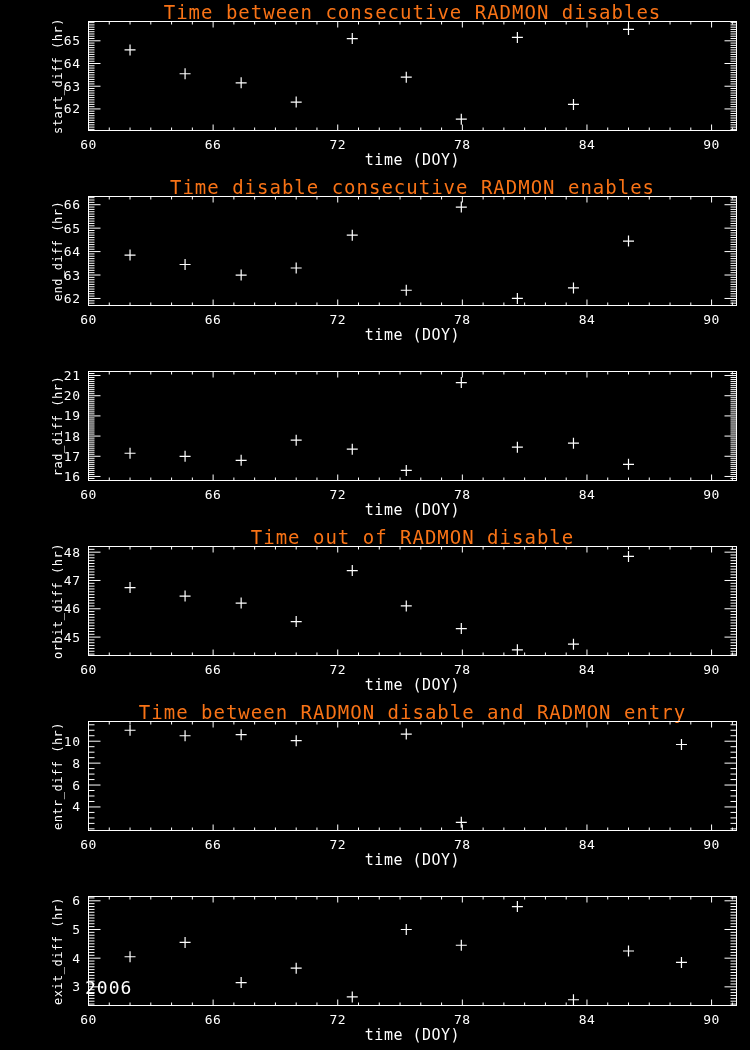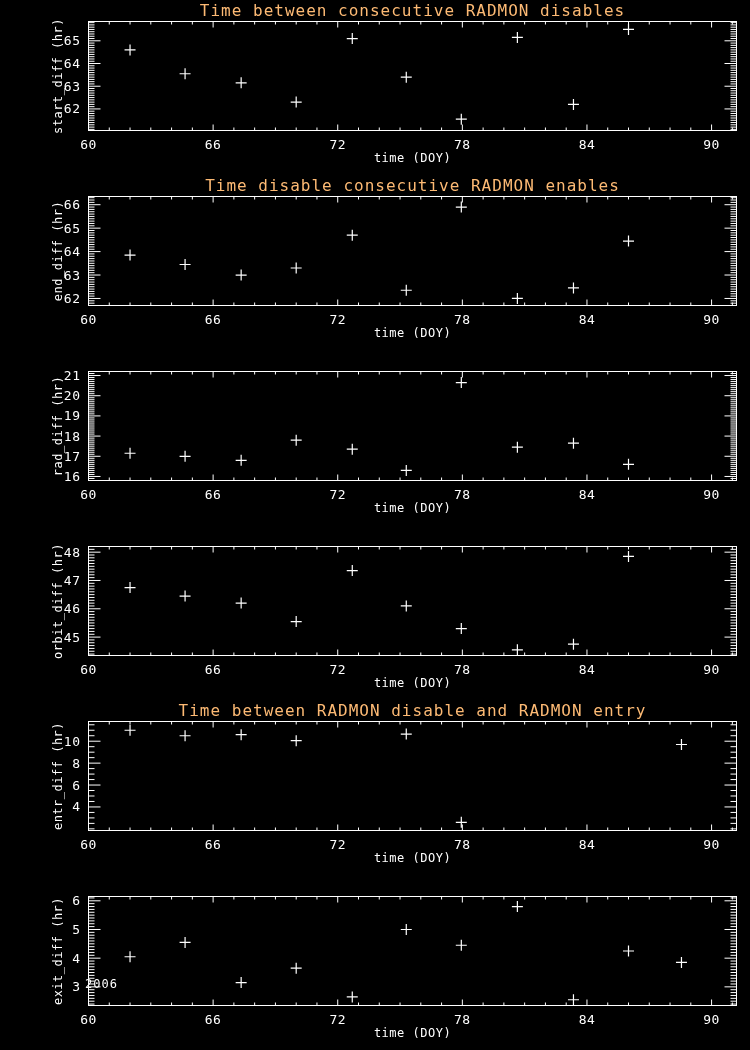--- a/index.html
+++ b/index.html
@@ -21,61 +21,61 @@
     left: 0;
     width: 750px;
     height: 175px;
   }
   .chart-title {
     position: absolute;
     left: 88px;
     width: 649px;
     top: 1px;
     text-align: center;
-    font-size: 16px;
+    font-size: 19px;
     letter-spacing: 1px;
     white-space: nowrap;
-    color: #fdba74;
+    color: #f97316;
   }
   .ylabel {
     position: absolute;
     left: 58px;
     top: 76px;
     transform: translate(-50%, -50%) rotate(-90deg);
     font-size: 12px;
     letter-spacing: 0.5px;
     white-space: nowrap;
     color: #ffffff;
   }
   .xlabel {
     position: absolute;
     left: 88px;
     width: 649px;
     top: 151px;
     text-align: center;
-    font-size: 12px;
+    font-size: 15px;
     letter-spacing: 0.5px;
     color: #ffffff;
   }
   .plot-svg {
     position: absolute;
     left: 0;
     top: 0;
   }
   .plot-svg text {
     font-family: "DejaVu Sans Mono", monospace;
     font-size: 13px;
     letter-spacing: 0.5px;
     fill: #ffffff;
   }
   .year-label {
     position: absolute;
     left: 85px;
     top: 977px;
-    font-size: 12px;
+    font-size: 18px;
     letter-spacing: 1px;
     color: #ffffff;
   }
 </style>
 </head>
 <body>
 
 <div class="figure">
 
   <div class="subplot" style="top:0px">
@@ -167,20 +167,21 @@
         <path d="M400.76923076923066 120.4074074074074H411.76923076923066M406.26923076923066 114.9074074074074V125.9074074074074" stroke="#ffffff" stroke-width="1.2" fill="none"></path>
         <path d="M455.8076923076924 32.60185185185186H466.8076923076924M461.3076923076924 27.101851851851862V38.10185185185186" stroke="#ffffff" stroke-width="1.2" fill="none"></path>
         <path d="M511.8846153846155 97.19444444444446H522.8846153846155M517.3846153846155 91.69444444444446V102.69444444444446" stroke="#ffffff" stroke-width="1.2" fill="none"></path>
         <path d="M567.9615384615383 93.15740740740745H578.9615384615383M573.4615384615383 87.65740740740745V98.65740740740745" stroke="#ffffff" stroke-width="1.2" fill="none"></path>
         <path d="M623 114.35185185185183H634M628.5 108.85185185185183V119.85185185185183" stroke="#ffffff" stroke-width="1.2" fill="none"></path>
       </svg>
     <div class="xlabel">time (DOY)</div>
   </div>
 
   <div class="subplot" style="top:525px">
+    <div class="chart-title">Time out of RADMON disable</div>
     <div class="ylabel">orbit_diff (hr)</div>
     <svg class="plot-svg" width="750" height="175">
         <rect x="88.5" y="21.5" width="648" height="109" fill="none" stroke="#ffffff" stroke-width="1"></rect>
         <path d="M109.26923076923077 130.5v-3M109.26923076923077 21.5v3M130.03846153846155 130.5v-3M130.03846153846155 21.5v3M150.8076923076923 130.5v-3M150.8076923076923 21.5v3M171.57692307692307 130.5v-3M171.57692307692307 21.5v3M192.34615384615384 130.5v-3M192.34615384615384 21.5v3M233.88461538461536 130.5v-3M233.88461538461536 21.5v3M254.65384615384613 130.5v-3M254.65384615384613 21.5v3M275.4230769230769 130.5v-3M275.4230769230769 21.5v3M296.1923076923077 130.5v-3M296.1923076923077 21.5v3M316.96153846153845 130.5v-3M316.96153846153845 21.5v3M358.5 130.5v-3M358.5 21.5v3M379.2692307692307 130.5v-3M379.2692307692307 21.5v3M400.0384615384615 130.5v-3M400.0384615384615 21.5v3M420.80769230769226 130.5v-3M420.80769230769226 21.5v3M441.57692307692304 130.5v-3M441.57692307692304 21.5v3M483.1153846153846 130.5v-3M483.1153846153846 21.5v3M503.88461538461536 130.5v-3M503.88461538461536 21.5v3M524.6538461538462 130.5v-3M524.6538461538462 21.5v3M545.4230769230769 130.5v-3M545.4230769230769 21.5v3M566.1923076923076 130.5v-3M566.1923076923076 21.5v3M607.7307692307692 130.5v-3M607.7307692307692 21.5v3M628.5 130.5v-3M628.5 21.5v3M649.2692307692307 130.5v-3M649.2692307692307 21.5v3M670.0384615384614 130.5v-3M670.0384615384614 21.5v3M690.8076923076923 130.5v-3M690.8076923076923 21.5v3M732.3461538461538 130.5v-3M732.3461538461538 21.5v3M88.5 129.08441558441567h6M736.5 129.08441558441567h-6M88.5 126.2532467532468h6M736.5 126.2532467532468h-6M88.5 123.42207792207792h6M736.5 123.42207792207792h-6M88.5 120.59090909090905h6M736.5 120.59090909090905h-6M88.5 117.75974025974038h6M736.5 117.75974025974038h-6M88.5 114.92857142857152h6M736.5 114.92857142857152h-6M88.5 109.26623376623377h6M736.5 109.26623376623377h-6M88.5 106.4350649350649h6M736.5 106.4350649350649h-6M88.5 103.60389610389623h6M736.5 103.60389610389623h-6M88.5 100.77272727272737h6M736.5 100.77272727272737h-6M88.5 97.9415584415585h6M736.5 97.9415584415585h-6M88.5 95.11038961038963h6M736.5 95.11038961038963h-6M88.5 92.27922077922076h6M736.5 92.27922077922076h-6M88.5 89.44805194805208h6M736.5 89.44805194805208h-6M88.5 86.6168831168832h6M736.5 86.6168831168832h-6M88.5 80.95454545454547h6M736.5 80.95454545454547h-6M88.5 78.1233766233766h6M736.5 78.1233766233766h-6M88.5 75.29220779220793h6M736.5 75.29220779220793h-6M88.5 72.46103896103907h6M736.5 72.46103896103907h-6M88.5 69.6298701298702h6M736.5 69.6298701298702h-6M88.5 66.79870129870133h6M736.5 66.79870129870133h-6M88.5 63.967532467532465h6M736.5 63.967532467532465h-6M88.5 61.13636363636378h6M736.5 61.13636363636378h-6M88.5 58.305194805194915h6M736.5 58.305194805194915h-6M88.5 52.64285714285718h6M736.5 52.64285714285718h-6M88.5 49.8116883116883h6M736.5 49.8116883116883h-6M88.5 46.98051948051963h6M736.5 46.98051948051963h-6M88.5 44.149350649350765h6M736.5 44.149350649350765h-6M88.5 41.318181818181884h6M736.5 41.318181818181884h-6M88.5 38.48701298701302h6M736.5 38.48701298701302h-6M88.5 35.65584415584415h6M736.5 35.65584415584415h-6M88.5 32.82467532467548h6M736.5 32.82467532467548h-6M88.5 29.9935064935066h6M736.5 29.9935064935066h-6M88.5 24.331168831168867h6M736.5 24.331168831168867h-6M88.5 21.5h6M736.5 21.5h-6" stroke="#ffffff" stroke-width="1" fill="none"></path>
         <path d="M88.5 130.5v-6M88.5 21.5v6M213.11538461538458 130.5v-6M213.11538461538458 21.5v6M337.73076923076917 130.5v-6M337.73076923076917 21.5v6M462.3461538461538 130.5v-6M462.3461538461538 21.5v6M586.9615384615383 130.5v-6M586.9615384615383 21.5v6M711.576923076923 130.5v-6M711.576923076923 21.5v6M88.5 112.09740259740265h12M736.5 112.09740259740265h-12M88.5 83.78571428571433h12M736.5 83.78571428571433h-12M88.5 55.47402597402605h12M736.5 55.47402597402605h-12M88.5 27.162337662337734h12M736.5 27.162337662337734h-12" stroke="#ffffff" stroke-width="1" fill="none"></path>
         <text x="88.5" y="148.5" text-anchor="middle">60</text>
         <text x="213.11538461538458" y="148.5" text-anchor="middle">66</text>
         <text x="337.73076923076917" y="148.5" text-anchor="middle">72</text>
         <text x="462.3461538461538" y="148.5" text-anchor="middle">78</text>
         <text x="586.9615384615383" y="148.5" text-anchor="middle">84</text>

